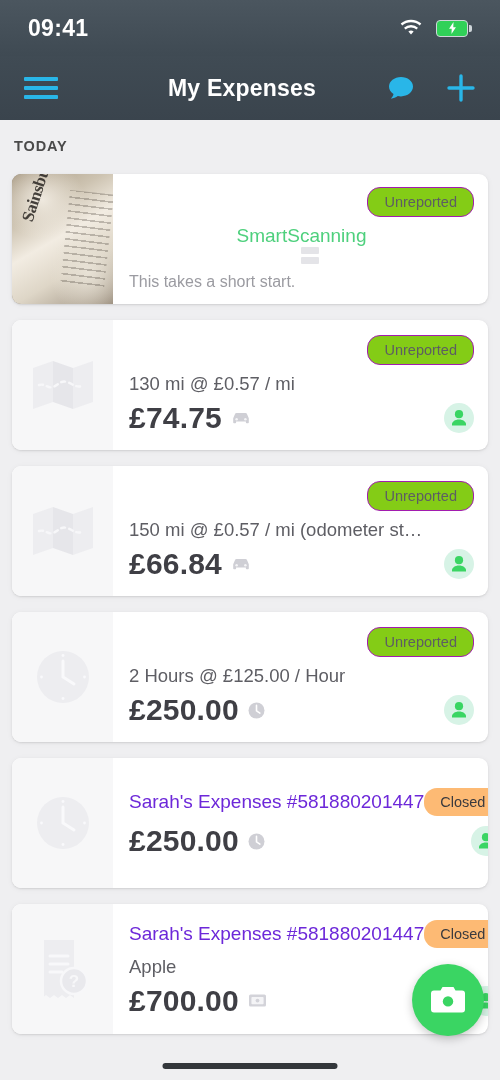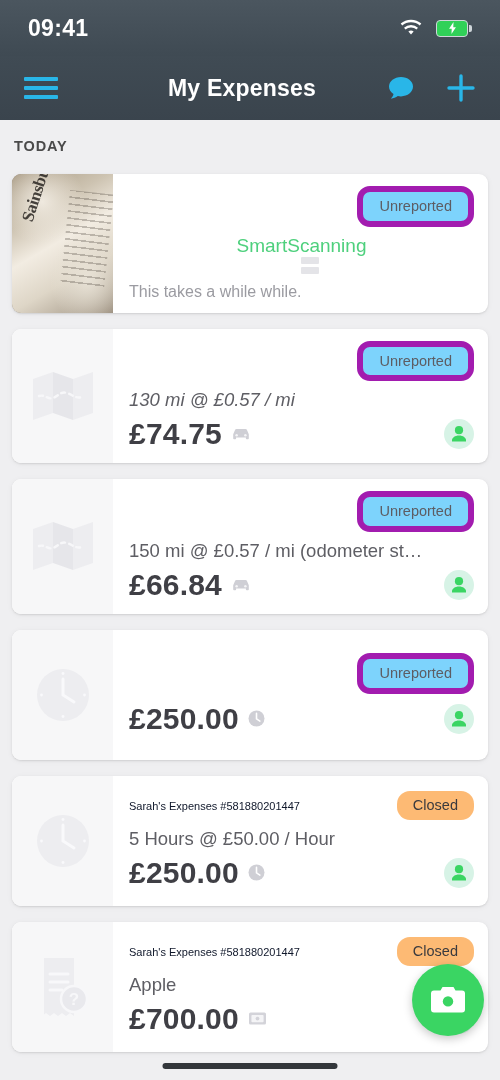--- a/index.html
+++ b/index.html
@@ -84,26 +84,26 @@
     content:"";
     position:absolute; right:4px; top:18px; width:44px; height:96px;
     background:repeating-linear-gradient(181deg, rgba(60,52,44,.40) 0 1.6px, rgba(0,0,0,0) 1.6px 7px);
     transform:rotate(6deg); opacity:.7;
   }
   .body{
     flex:1; padding:12px 14px 12px 16px; position:relative;
     display:flex; flex-direction:column; justify-content:center;
   }
   .toprow{ display:flex; align-items:center; min-height:26px; margin-bottom:2px;}
-  .report-ref{ font-size:11px; color:#0f172a; white-space:nowrap; overflow:hidden;}
+  .report-ref{ font-size:19px; color:#6d28d9; white-space:nowrap; overflow:hidden;}
   .badge{
     margin-left:auto; font-size:14.5px; line-height:1;
     padding:7px 16px; border-radius:13px; white-space:nowrap;
   }
-  .badge.outline{ border:6px solid #a21caf; color:#5d5d63; background:#7dd3fc;}
+  .badge.outline{ border:1px solid #a21caf; color:#5d5d63; background:#84cc16;}
   .badge.filled{ background:#fdba74; color:#3a3a3e;}
 
   .desc{
     font-size:18.5px; color:#5e5e64; margin-top:6px;
     white-space:nowrap; overflow:hidden; text-overflow:ellipsis;
     max-width:300px;
   }
   .desc.green{ color:#4ed07d; font-size:19px; }
   .subline{ font-size:16px; color:#9b9ba1; margin-top:9px;}
 
@@ -181,38 +181,38 @@
             <div class="report-ref"></div>
             <div class="badge outline">Unreported</div>
           </div>
           <div style="display: flex; align-items: center; flex-direction: column;">
             <div class="desc green">SmartScanning</div>
             <div class="scan-dots">
               <i></i>
               <i></i>
             </div>
           </div>
-          <div class="subline">This takes a while while.</div>
+          <div class="subline">This takes a short start.</div>
         </div>
       </div>
       <div class="card">
         <div class="thumb">
           <svg width="62" height="52" viewBox="0 0 62 52">
             <path d="M1 9L21 2v41L1 50z" fill="#ededf0"></path>
             <path d="M21 2l20 7v41L21 43z" fill="#e6e6ea"></path>
             <path d="M41 9l20-7v41l-20 7z" fill="#ededf0"></path>
             <path d="M7 26c6-2 9 4 14 2s8-7 14-5 9 6 15 4" stroke="#f7f7f9" stroke-width="2.4" fill="none" stroke-dasharray="4 4" stroke-linecap="round"></path>
           </svg>
         </div>
         <div class="body">
           <div class="toprow">
             <div class="report-ref"></div>
             <div class="badge outline">Unreported</div>
           </div>
-          <div style="display: flex; align-items: flex-start; font-style: italic;">
+          <div style="display: flex; align-items: flex-start;">
             <div class="desc">130 mi @ £0.57 / mi</div>
           </div>
           <div class="amountrow">
             <div class="amount">£74.75</div>
             <span class="amt-ico">
               <svg width="20" height="14" viewBox="0 0 20 14">
                 <path d="M2.2 7.2l1.6-3.8A2 2 0 015.7 2h8.6a2 2 0 011.9 1.4l1.6 3.8v4.2a.8.8 0 01-.8.8h-1.3a.8.8 0 01-.8-.8v-.8H5.1v.8a.8.8 0 01-.8.8H3a.8.8 0 01-.8-.8z" fill="#cfcfd5"></path>
                 <circle cx="5.6" cy="8.3" r="1.25" fill="#f4f4f6"></circle>
                 <circle cx="14.4" cy="8.3" r="1.25" fill="#f4f4f6"></circle>
               </svg>
@@ -270,20 +270,23 @@
             <circle cx="49.5" cy="28" r="1.4" fill="#f9f9fb"></circle>
             <circle cx="28" cy="49.5" r="1.4" fill="#f9f9fb"></circle>
             <circle cx="6.5" cy="28" r="1.4" fill="#f9f9fb"></circle>
           </svg>
         </div>
         <div class="body">
           <div class="toprow">
             <div class="report-ref"></div>
             <div class="badge outline">Unreported</div>
           </div>
+          <div style="display: flex; align-items: center;">
+            <div class="desc">2 Hours @ £125.00 / Hour</div>
+          </div>
           <div class="amountrow">
             <div class="amount">£250.00</div>
             <span class="amt-ico">
               <svg width="17" height="17" viewBox="0 0 17 17">
                 <circle cx="8.5" cy="8.5" r="8" fill="#cfcfd5"></circle>
                 <path d="M8.5 3.4v5.4l3.4 2.3" stroke="#fff" stroke-width="1.6" fill="none" stroke-linecap="round"></path>
               </svg>
             </span>
             <div class="avatar">
               <svg width="20" height="20" viewBox="0 0 20 20">
@@ -303,23 +306,20 @@
             <circle cx="49.5" cy="28" r="1.4" fill="#f9f9fb"></circle>
             <circle cx="28" cy="49.5" r="1.4" fill="#f9f9fb"></circle>
             <circle cx="6.5" cy="28" r="1.4" fill="#f9f9fb"></circle>
           </svg>
         </div>
         <div class="body">
           <div class="toprow">
             <div class="report-ref">Sarah's Expenses #581880201447</div>
             <div class="badge filled">Closed</div>
           </div>
-          <div style="display: flex; align-items: center;">
-            <div class="desc">5 Hours @ £50.00 / Hour</div>
-          </div>
           <div class="amountrow">
             <div class="amount">£250.00</div>
             <span class="amt-ico">
               <svg width="17" height="17" viewBox="0 0 17 17">
                 <circle cx="8.5" cy="8.5" r="8" fill="#cfcfd5"></circle>
                 <path d="M8.5 3.4v5.4l3.4 2.3" stroke="#fff" stroke-width="1.6" fill="none" stroke-linecap="round"></path>
               </svg>
             </span>
             <div class="avatar">
               <svg width="20" height="20" viewBox="0 0 20 20">

